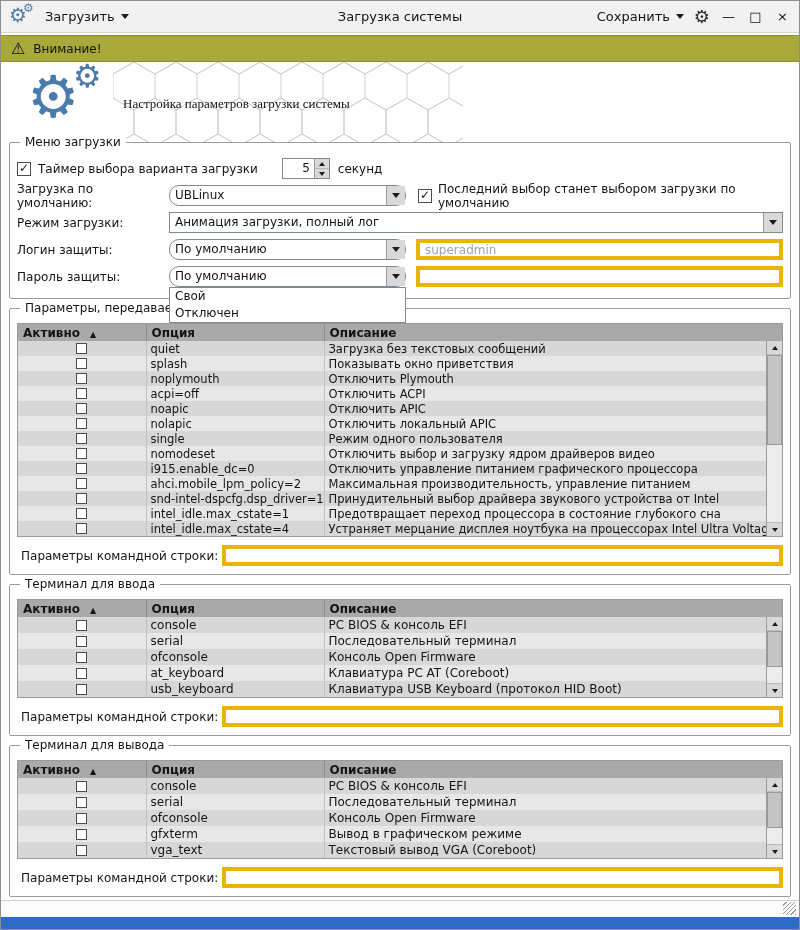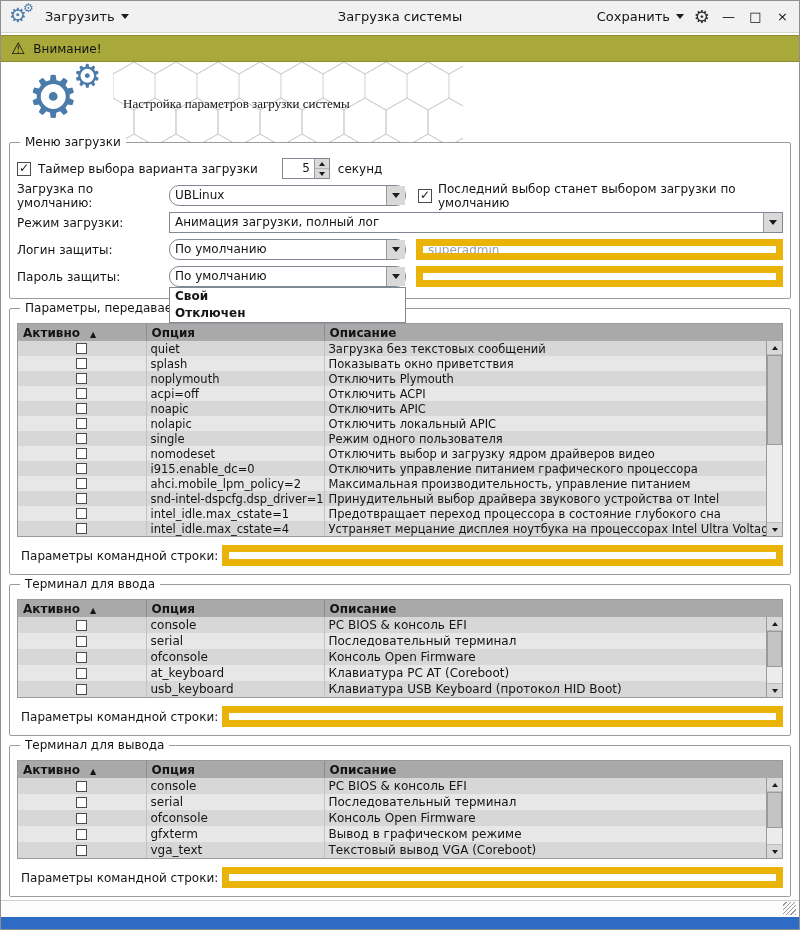--- a/index.html
+++ b/index.html
@@ -49,35 +49,35 @@
   .cb { width: 14px; height: 14px; border: 1px solid #4c4c4c; background: #fff;
     display: inline-flex; align-items: center; justify-content: center; flex: none; cursor: pointer; }
   .mark { font-size: 12px; font-weight: 700; line-height: 1; margin-top: -1px; }
   .combo { position: relative; height: 21px; background: #fff; border: 1px solid #7f8893;
     display: flex; align-items: stretch; flex: none; cursor: pointer; }
   .combo .val { flex: 1; padding-left: 5px; line-height: 19px; white-space: nowrap; overflow: hidden; }
   .combo .dd { width: 19px; background: #d9d9d9; border-left: 1px solid #9a9a9a;
     display: flex; align-items: center; justify-content: center; flex: none; }
   .w237 { width: 237px; border-radius: 10px; }
   .combo.grow { flex: 1; justify-content: flex-end; }
-  .tin { height: 21px; border: 7px solid #eab308; background: #fff; padding: 0 5px;
+  .tin { height: 21px; border: 4px solid #eab308; background: #fff; padding: 0 5px;
     font: inherit; font-size: 12px; color: #141414; }
   .tin::placeholder { color: #9aa2ac; opacity: 1; }
   .grow1 { flex: 1; }
   .ml10 { margin-left: 10px; }
   .ml12 { margin-left: 12px; }
   .ml16 { margin-left: 16px; }
   .gap6 { margin-left: 6px; }
   .spin { width: 48px; height: 21px; border: 1px solid #7f8893; display: inline-flex; background: #fff; }
   .spin .num { flex: 1; text-align: right; padding-right: 4px; line-height: 19px; }
   .spin-btns { width: 15px; border-left: 1px solid #9a9a9a; display: flex; flex-direction: column; background: #d9d9d9; }
   .spin-b { flex: 1; display: flex; align-items: center; justify-content: center; cursor: pointer; }
   .spin-b + .spin-b { border-top: 1px solid #b5b5b5; }
   .dropdown { position: absolute; top: 20px; left: -1px; width: 237px; background: #fff;
-    border: 1px solid #7f8893; z-index: 60; font-weight: bold; }
+    border: 1px solid #7f8893; z-index: 60; }
   .dd-item { height: 17px; line-height: 17px; padding-left: 5px; cursor: pointer; }
   
   .tablewrap { position: relative; border: 1px solid #9a9a9a; margin-top: 2px; }
   table { width: 100%; border-collapse: collapse; table-layout: fixed; }
   th { background: var(--table-header-bg,#a9a9a9); font-weight: 700; text-align: left;
     height: 17px; padding: 0 5px; border-right: 1px solid #8d8d8d; font-size: 12px; white-space: nowrap; }
   th:last-child { border-right: none; }
   .sort-ic { font-size: 8px; margin-left: 10px; }
   td { height: 15px; padding: 0 4px; font-size: 11.5px; white-space: nowrap; overflow: hidden;
     border-right: 1px solid #c2c2c2; }

